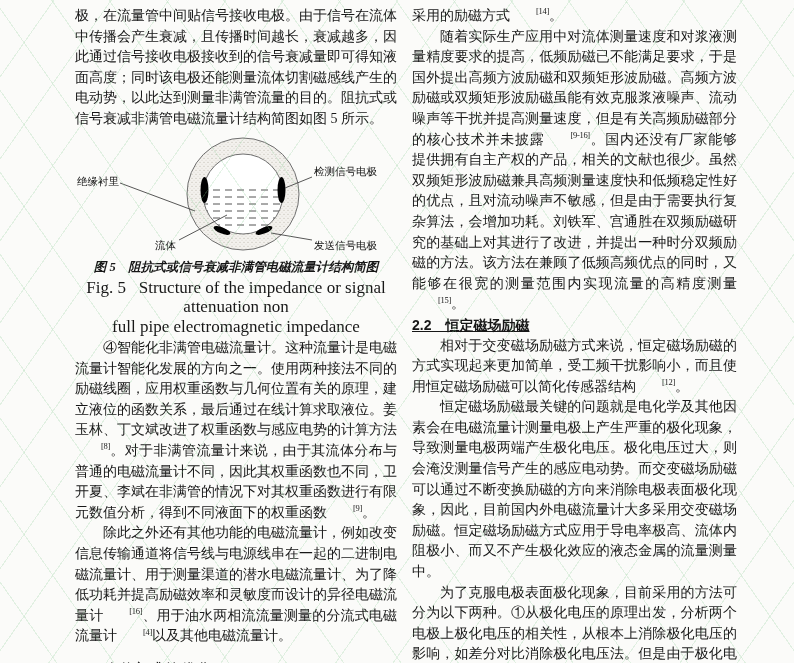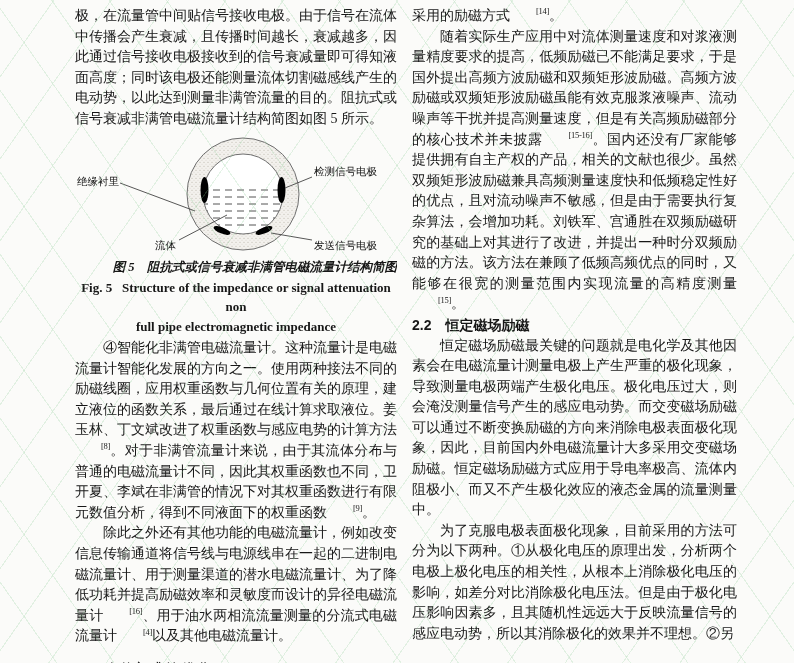--- a/index.html
+++ b/index.html
@@ -37,29 +37,29 @@
   sup { font-size: 8.5px; line-height: 0; vertical-align: super; letter-spacing: -0.3px; padding-left: 26px; }
   h2.h-sec {
     margin: 13px 0 0; font-size: 16px; font-weight: normal;
     font-family: "Liberation Sans", "DejaVu Sans", sans-serif;
     white-space: pre-wrap;
   }
   h3.h-sub {
     margin: 0; font-size: 14px; line-height: 20.6px; font-weight: bold;
     font-family: "Liberation Sans", "DejaVu Sans", sans-serif;
     white-space: pre-wrap;
+    text-decoration: underline;
   }
   figure { margin: 3px 0 2px; text-align: center; }
   figure svg { display: block; margin: 0 auto; }
   .cap-zh {
     font-size: 12.5px; line-height: 21px; font-weight: bold; font-style: italic;
     white-space: pre-wrap;
-    text-align: right;
   }
-  .cap-en { font-size: 13px; line-height: 19.5px; white-space: pre-wrap; font-weight: bold; }
+  .cap-en { font-size: 17px; line-height: 19.5px; white-space: pre-wrap; }
   .fig-label { font-size: 10.5px; fill: #111; font-family: "Liberation Serif", serif; }
   .leader { stroke: #444; stroke-width: 0.9; }
 </style>
 </head>
 <body>
 
 <div class="wm"></div>
 
 <div class="cols">
 
@@ -114,19 +114,20 @@
       </figcaption>
     </figure>
 
     <p class="para indent">④智能化非满管电磁流量计。这种流量计是电磁流量计智能化发展的方向之一。使用两种接法不同的励磁线圈，应用权重函数与几何位置有关的原理，建立液位的函数关系，最后通过在线计算求取液位。姜玉林、丁文斌改进了权重函数与感应电势的计算方法<sup>[8]</sup>。对于非满管流量计来说，由于其流体分布与普通的电磁流量计不同，因此其权重函数也不同，卫开夏、李斌在非满管的情况下对其权重函数进行有限元数值分析，得到不同液面下的权重函数<sup>[9]</sup>。</p>
     <p class="para indent">除此之外还有其他功能的电磁流量计，例如改变信息传输通道将信号线与电源线串在一起的二进制电磁流量计、用于测量渠道的潜水电磁流量计、为了降低功耗并提高励磁效率和灵敏度而设计的异径电磁流量计<sup>[16]</sup>、用于油水两相流流量测量的分流式电磁流量计<sup>[4]</sup>以及其他电磁流量计。</p>
     <h2 class="h-sec">2　励磁方式的优化</h2>
   </div>
 
   <div class="col right">
     <p class="para">采用的励磁方式<sup>[14]</sup>。</p>
-    <p class="para indent">随着实际生产应用中对流体测量速度和对浆液测量精度要求的提高，低频励磁已不能满足要求，于是国外提出高频方波励磁和双频矩形波励磁。高频方波励磁或双频矩形波励磁虽能有效克服浆液噪声、流动噪声等干扰并提高测量速度，但是有关高频励磁部分的核心技术并未披露<sup>[15-16]</sup>。国内还没有厂家能够提供拥有自主产权的产品，相关的文献也很少。虽然双频矩形波励磁兼具高频测量速度快和低频稳定性好的优点，且对流动噪声不敏感，但是由于需要执行复杂算法，会增加功耗。刘铁军、宫通胜在双频励磁研究的基础上对其进行了改进，并提出一种时分双频励磁的方法。该方法在兼顾了低频高频优点的同时，又能够在很宽的测量范围内实现流量的高精度测量<sup>[15]</sup>。</p>
+    <p class="para indent">随着实际生产应用中对流体测量速度和对浆液测量精度要求的提高，低频励磁已不能满足要求，于是国外提出高频方波励磁和双频矩形波励磁。高频方波励磁或双频矩形波励磁虽能有效克服浆液噪声、流动噪声等干扰并提高测量速度，但是有关高频励磁部分的核心技术并未披露<sup>[9-16]</sup>。国内还没有厂家能够提供拥有自主产权的产品，相关的文献也很少。虽然双频矩形波励磁兼具高频测量速度快和低频稳定性好的优点，且对流动噪声不敏感，但是由于需要执行复杂算法，会增加功耗。刘铁军、宫通胜在双频励磁研究的基础上对其进行了改进，并提出一种时分双频励磁的方法。该方法在兼顾了低频高频优点的同时，又能够在很宽的测量范围内实现流量的高精度测量<sup>[15]</sup>。</p>
     <h3 class="h-sub">2.2　恒定磁场励磁</h3>
+    <p class="para indent">相对于交变磁场励磁方式来说，恒定磁场励磁的方式实现起来更加简单，受工频干扰影响小，而且使用恒定磁场励磁可以简化传感器结构<sup>[12]</sup>。</p>
     <p class="para indent">恒定磁场励磁最关键的问题就是电化学及其他因素会在电磁流量计测量电极上产生严重的极化现象，导致测量电极两端产生极化电压。极化电压过大，则会淹没测量信号产生的感应电动势。而交变磁场励磁可以通过不断变换励磁的方向来消除电极表面极化现象，因此，目前国内外电磁流量计大多采用交变磁场励磁。恒定磁场励磁方式应用于导电率极高、流体内阻极小、而又不产生极化效应的液态金属的流量测量中。</p>
     <p class="para indent">为了克服电极表面极化现象，目前采用的方法可分为以下两种。①从极化电压的原理出发，分析两个电极上极化电压的相关性，从根本上消除极化电压的影响，如差分对比消除极化电压法。但是由于极化电压影响因素多，且其随机性远远大于反映流量信号的感应电动势，所以其消除极化的效果并不理想。②另</p>
   </div>
 
 </div>
 
 </body></html>

